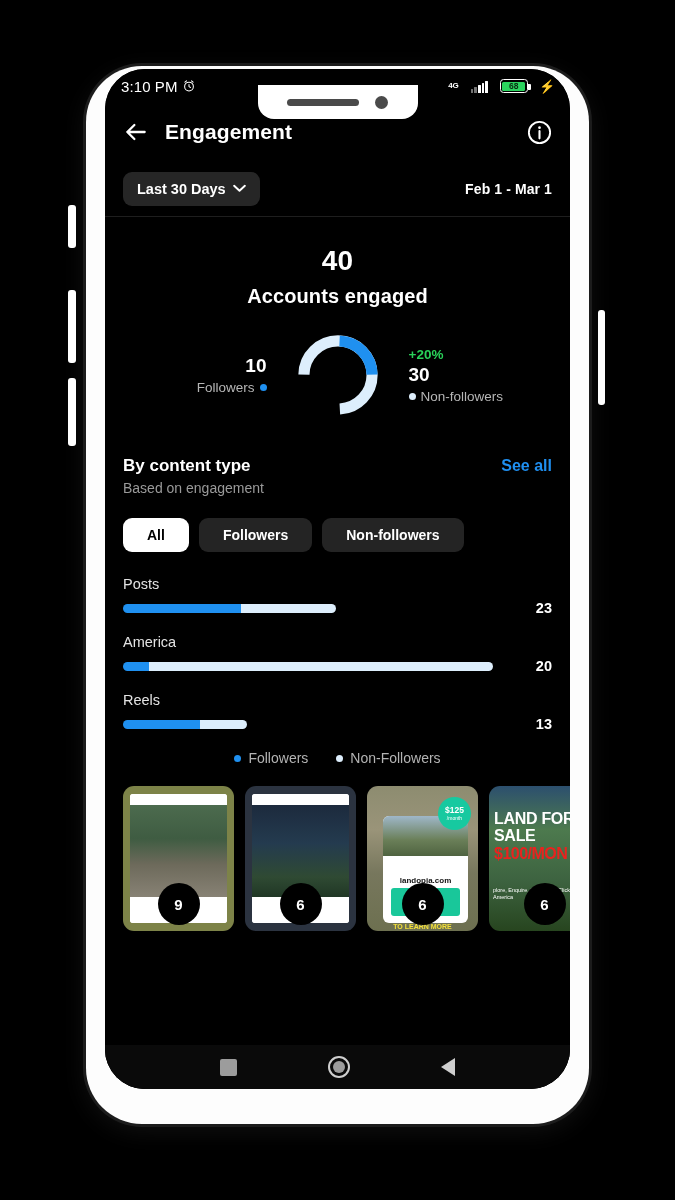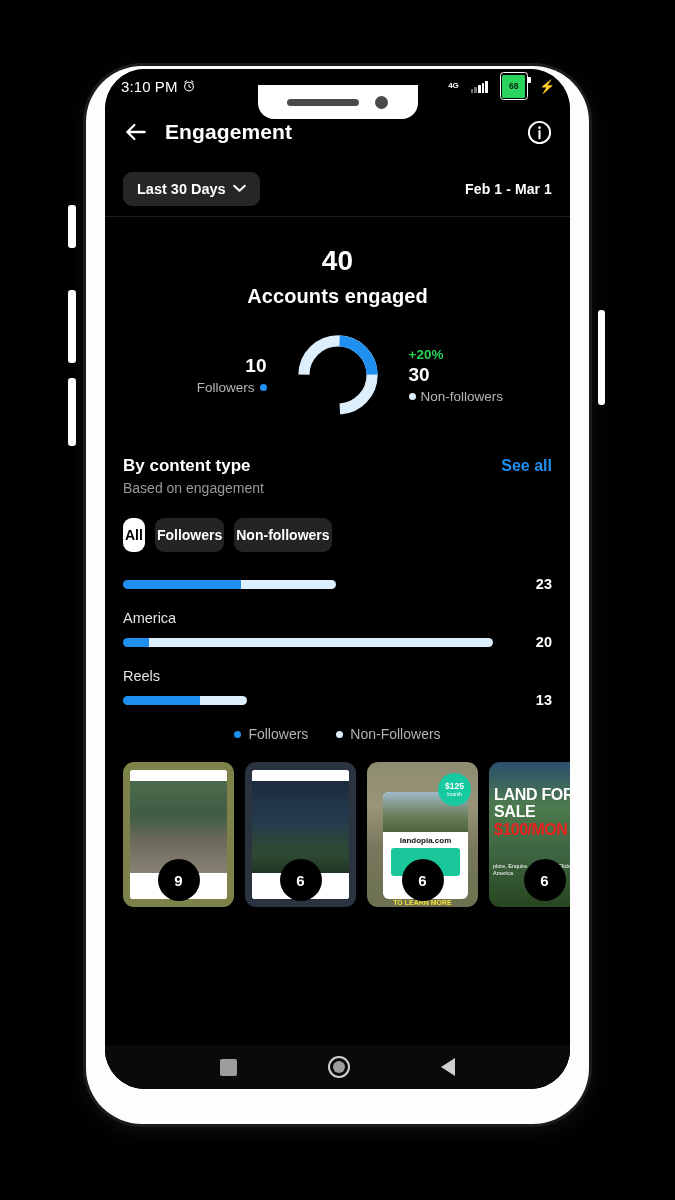--- a/index.html
+++ b/index.html
@@ -59,21 +59,21 @@
   .st-right{ display:flex; align-items:center; gap:12px; }
   .alarm-ic{ width:14px; height:14px; }
   .net4g{ font-size:8px; line-height:8px; color:#fff; font-weight:700; }
   .sig-wrap{ display:flex; align-items:flex-end; gap:1px; height:13px; }
   .sig-wrap i{ display:block; width:2.6px; background:#fff; border-radius:.5px; }
   .sig-wrap i:nth-child(1){height:4px;} .sig-wrap i:nth-child(2){height:6px;}
   .sig-wrap i:nth-child(3){height:8px;} .sig-wrap i:nth-child(4){height:10px;}
   .sig-wrap i:nth-child(5){height:12px;}
   .sig-dim{ opacity:.45; }
   .batt{
-    width:28px; height:28px; border:1.5px solid #fff; border-radius:3.5px;
+    width:28px; height:14px; border:1.5px solid #fff; border-radius:3.5px;
     position:relative; display:flex; align-items:center; padding:1.5px;
   }
   .batt:after{ content:""; position:absolute; right:-4px; top:4px; width:2.5px;height:6px;background:#fff;border-radius:0 1px 1px 0;}
   .batt-fill{ background:#2bd45e; height:100%; border-radius:1.5px; display:flex; align-items:center; justify-content:center;}
   .batt-txt{ font-size:8.5px; font-weight:700; color:#0a2b12; }
   .bolt{ font-size:13px; line-height:13px; }
 
   
   .header{
     flex:0 0 58px; display:flex; align-items:center; padding:0 18px; gap:16px;
@@ -119,21 +119,21 @@
 
   
   .sec{ padding:26px 18px 0; }
   .sec-head{ display:flex; align-items:baseline; justify-content:space-between; }
   .sec-title{ font-size:17px; font-weight:700; color:#fff; }
   .sec-sub{ font-size:14px; color:#9a9a9a; margin-top:4px; }
   .see-all{ font-size:16px; font-weight:700; color:#1f8ff0; cursor:pointer; }
 
   .chips{ display:flex; gap:10px; margin-top:22px; }
   .chip{
-    border-radius:9px; padding:9px 2px; font-size:14px; font-weight:700; cursor:pointer;
+    border-radius:9px; padding:9px 24px; font-size:14px; font-weight:700; cursor:pointer;
     background:#242424; color:#fff; white-space:nowrap;
   }
   .chip.active{ background:#fff; color:#000; }
 
   
   .bars{ margin-top:24px; }
   .barrow{ margin-bottom:18px; }
   .barlbl{ font-size:14.5px; color:#e3e3e3; margin-bottom:8px; }
   .barline{ display:flex; align-items:center; }
   .track{ height:9px; border-radius:5px; overflow:hidden; display:flex; }
@@ -165,21 +165,21 @@
   .t1bot{ position:absolute; bottom:0; left:0; right:0; height:26px; background:#fff; }
   
   .t2{ background:#2b3340; padding:8px 7px; }
   .t2card{ position:absolute; inset:8px 7px; background:#fff; border-radius:3px; overflow:hidden;}
   .t2img{ position:absolute; top:11px;left:0;right:0;height:96px;
     background:linear-gradient(180deg,#1c2a3d 0%,#243b4f 40%,#2f4a33 75%,#1d3322 100%); }
   
   .t3{ background:linear-gradient(180deg,#8d8c70 0%,#9a9479 30%,#77775d 60%,#6d7050 100%); }
   .t3card{ position:absolute; left:16px; right:10px; top:30px; bottom:8px; background:#fff; border-radius:6px; overflow:hidden;}
   .t3im{ height:40px; background:linear-gradient(180deg,#9fb7c9 0%,#6a7f58 60%,#4f6340 100%); }
-  .t3dom{ font-size:8px; font-weight:700; text-align:center; color:#111; padding:4px 0 3px;}
+  .t3dom{ font-size:8px; font-weight:700; text-align:center; color:#111; padding:20px 0 3px;}
   .t3g{ height:28px; background:#19c79a; margin:0 8px; border-radius:3px;}
   .t3learn{ position:absolute; bottom:1px; left:0; right:0; text-align:center; font-size:7px; font-weight:700; color:#f4e03a;}
   .t3price{
     position:absolute; right:7px; top:11px; width:33px;height:33px;border-radius:50%;
     background:#17c9a0; color:#fff; display:flex;flex-direction:column;align-items:center;justify-content:center;
   }
   .t3price b{ font-size:8.5px; line-height:9px;}
   .t3price i{ font-size:5px; font-style:normal;}
   
   .t4{ background:linear-gradient(180deg,#2c4f6e 0%,#4d7a4e 30%,#3d6340 65%,#27451f 100%); }
@@ -307,20 +307,21 @@
           </div>
 
           <div class="chips">
             <div class="chip active">All</div>
             <div class="chip">Followers</div>
             <div class="chip">Non-followers</div>
           </div>
 
           <div class="bars">
             <div class="barrow">
+              <div class="barlbl">Posts</div>
               <div class="barline">
                 <div class="track" id="trk0" style="width: 49.7%;">
                   <div class="seg-f" id="fil0" style="width: 55.5%;"></div>
                   <div class="seg-n" id="non0" style="width: 44.5%;"></div>
                 </div>
                 <div class="barval">23</div>
               </div>
             </div>
 
             <div class="barrow">

